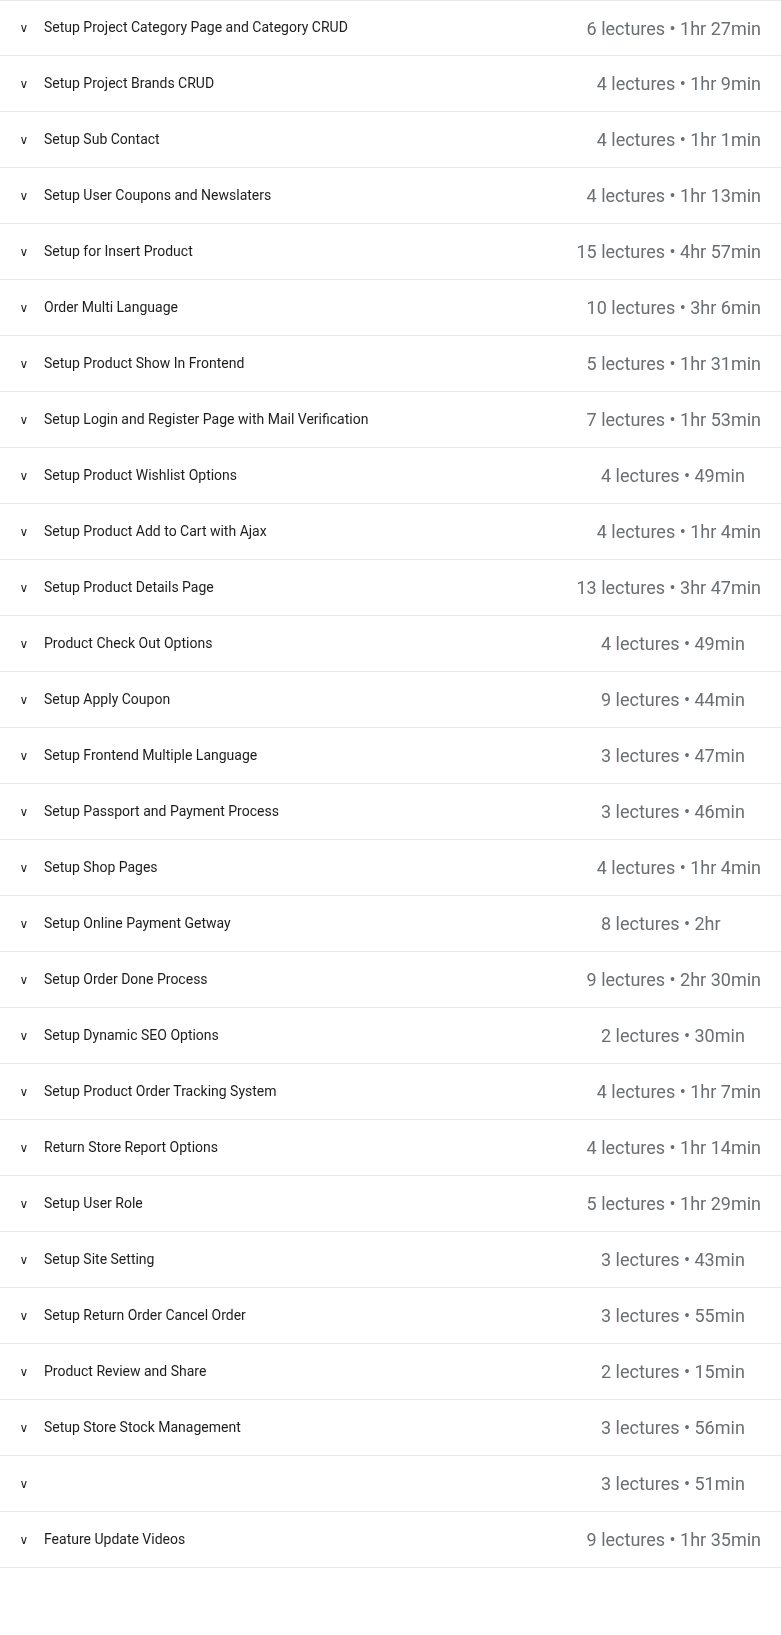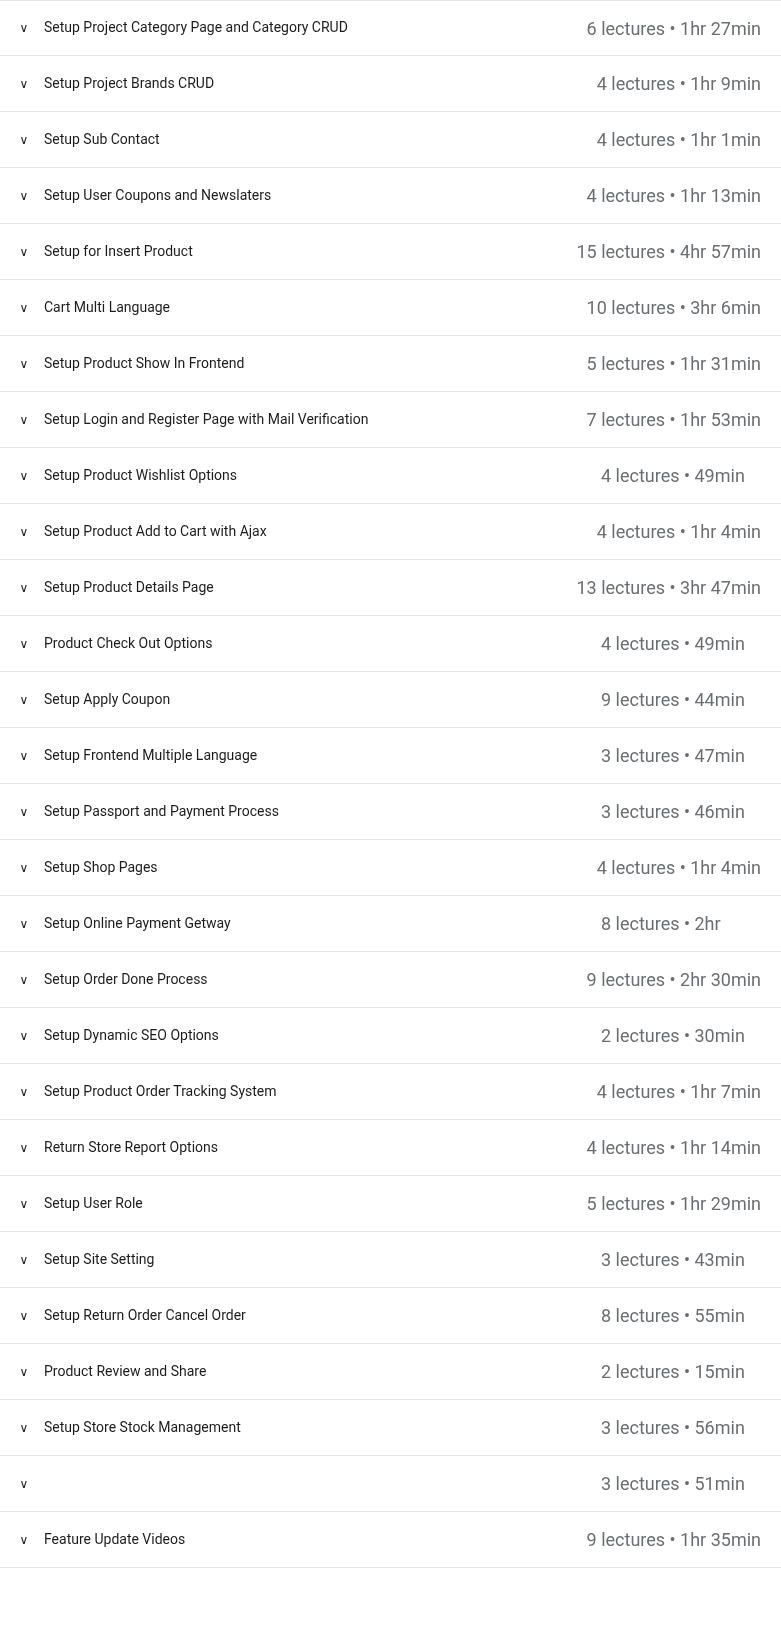--- a/index.html
+++ b/index.html
@@ -100,21 +100,21 @@
     <div class="course-row">
       <div class="course-left">
         <span class="chevron">∨</span>
         <span class="course-title">Setup for Insert Product</span>
       </div>
       <span class="course-meta">15 lectures • 4hr 57min</span>
     </div>
     <div class="course-row">
       <div class="course-left">
         <span class="chevron">∨</span>
-        <span class="course-title">Cart Multi Language</span>
+        <span class="course-title">Order Multi Language</span>
       </div>
       <span class="course-meta">10 lectures • 3hr 6min</span>
     </div>
     <div class="course-row">
       <div class="course-left">
         <span class="chevron">∨</span>
         <span class="course-title">Setup Product Show In Frontend</span>
       </div>
       <span class="course-meta">5 lectures • 1hr 31min</span>
     </div>
@@ -228,21 +228,21 @@
         <span class="chevron">∨</span>
         <span class="course-title">Setup Site Setting</span>
       </div>
       <span class="course-meta">3 lectures • 43min</span>
     </div>
     <div class="course-row">
       <div class="course-left">
         <span class="chevron">∨</span>
         <span class="course-title">Setup Return Order Cancel Order</span>
       </div>
-      <span class="course-meta">8 lectures • 55min</span>
+      <span class="course-meta">3 lectures • 55min</span>
     </div>
     <div class="course-row">
       <div class="course-left">
         <span class="chevron">∨</span>
         <span class="course-title">Product Review and Share</span>
       </div>
       <span class="course-meta">2 lectures • 15min</span>
     </div>
     <div class="course-row">
       <div class="course-left">

